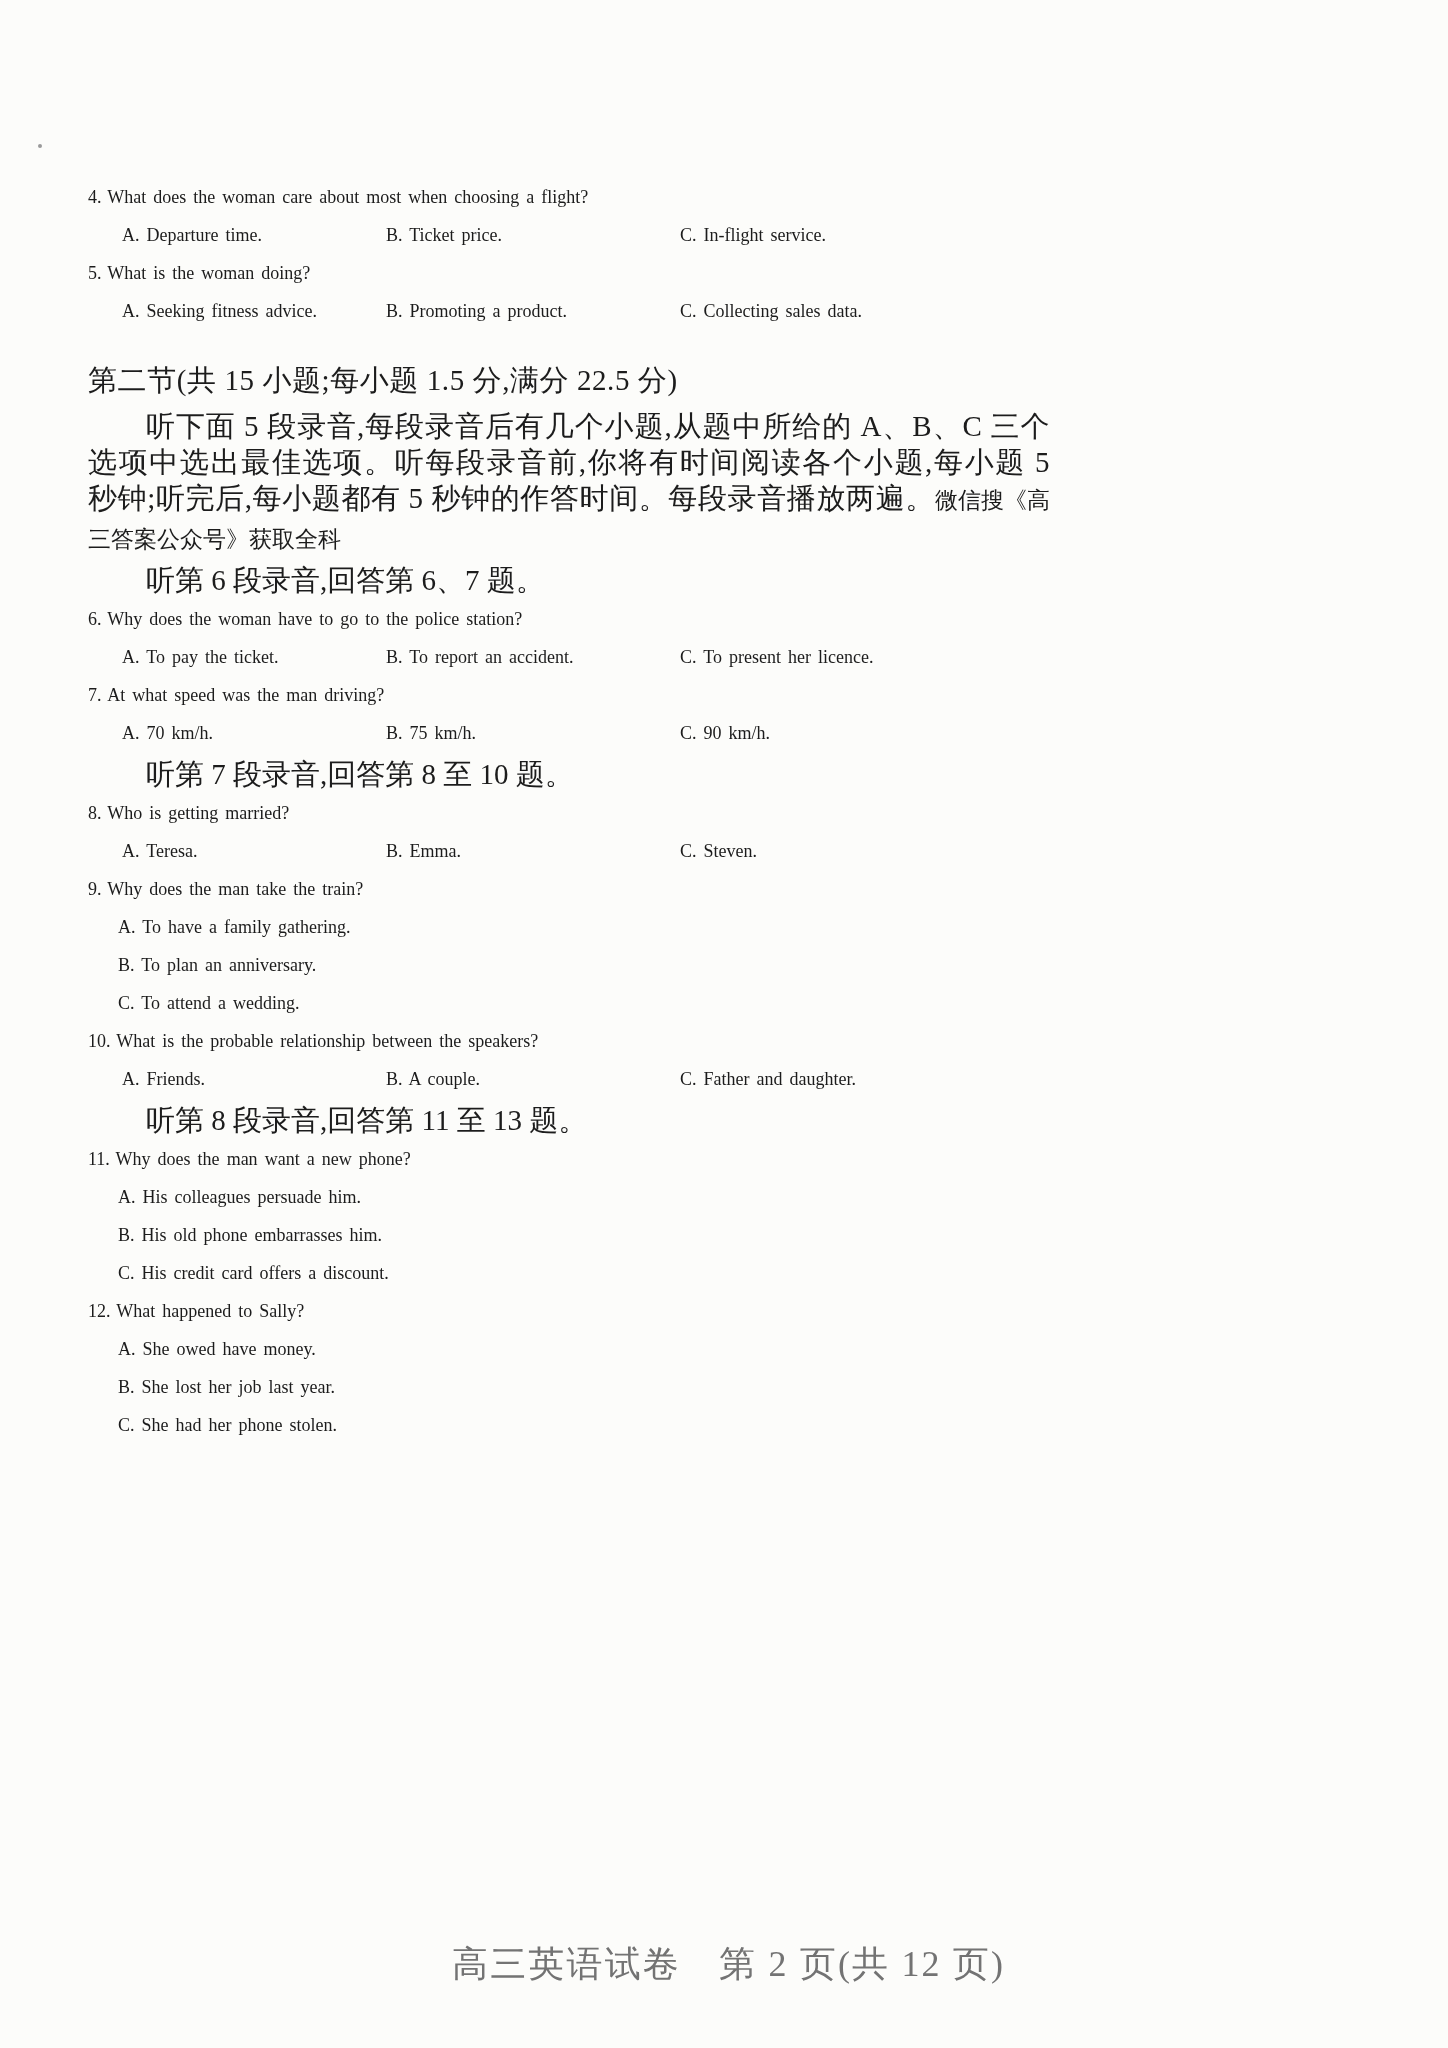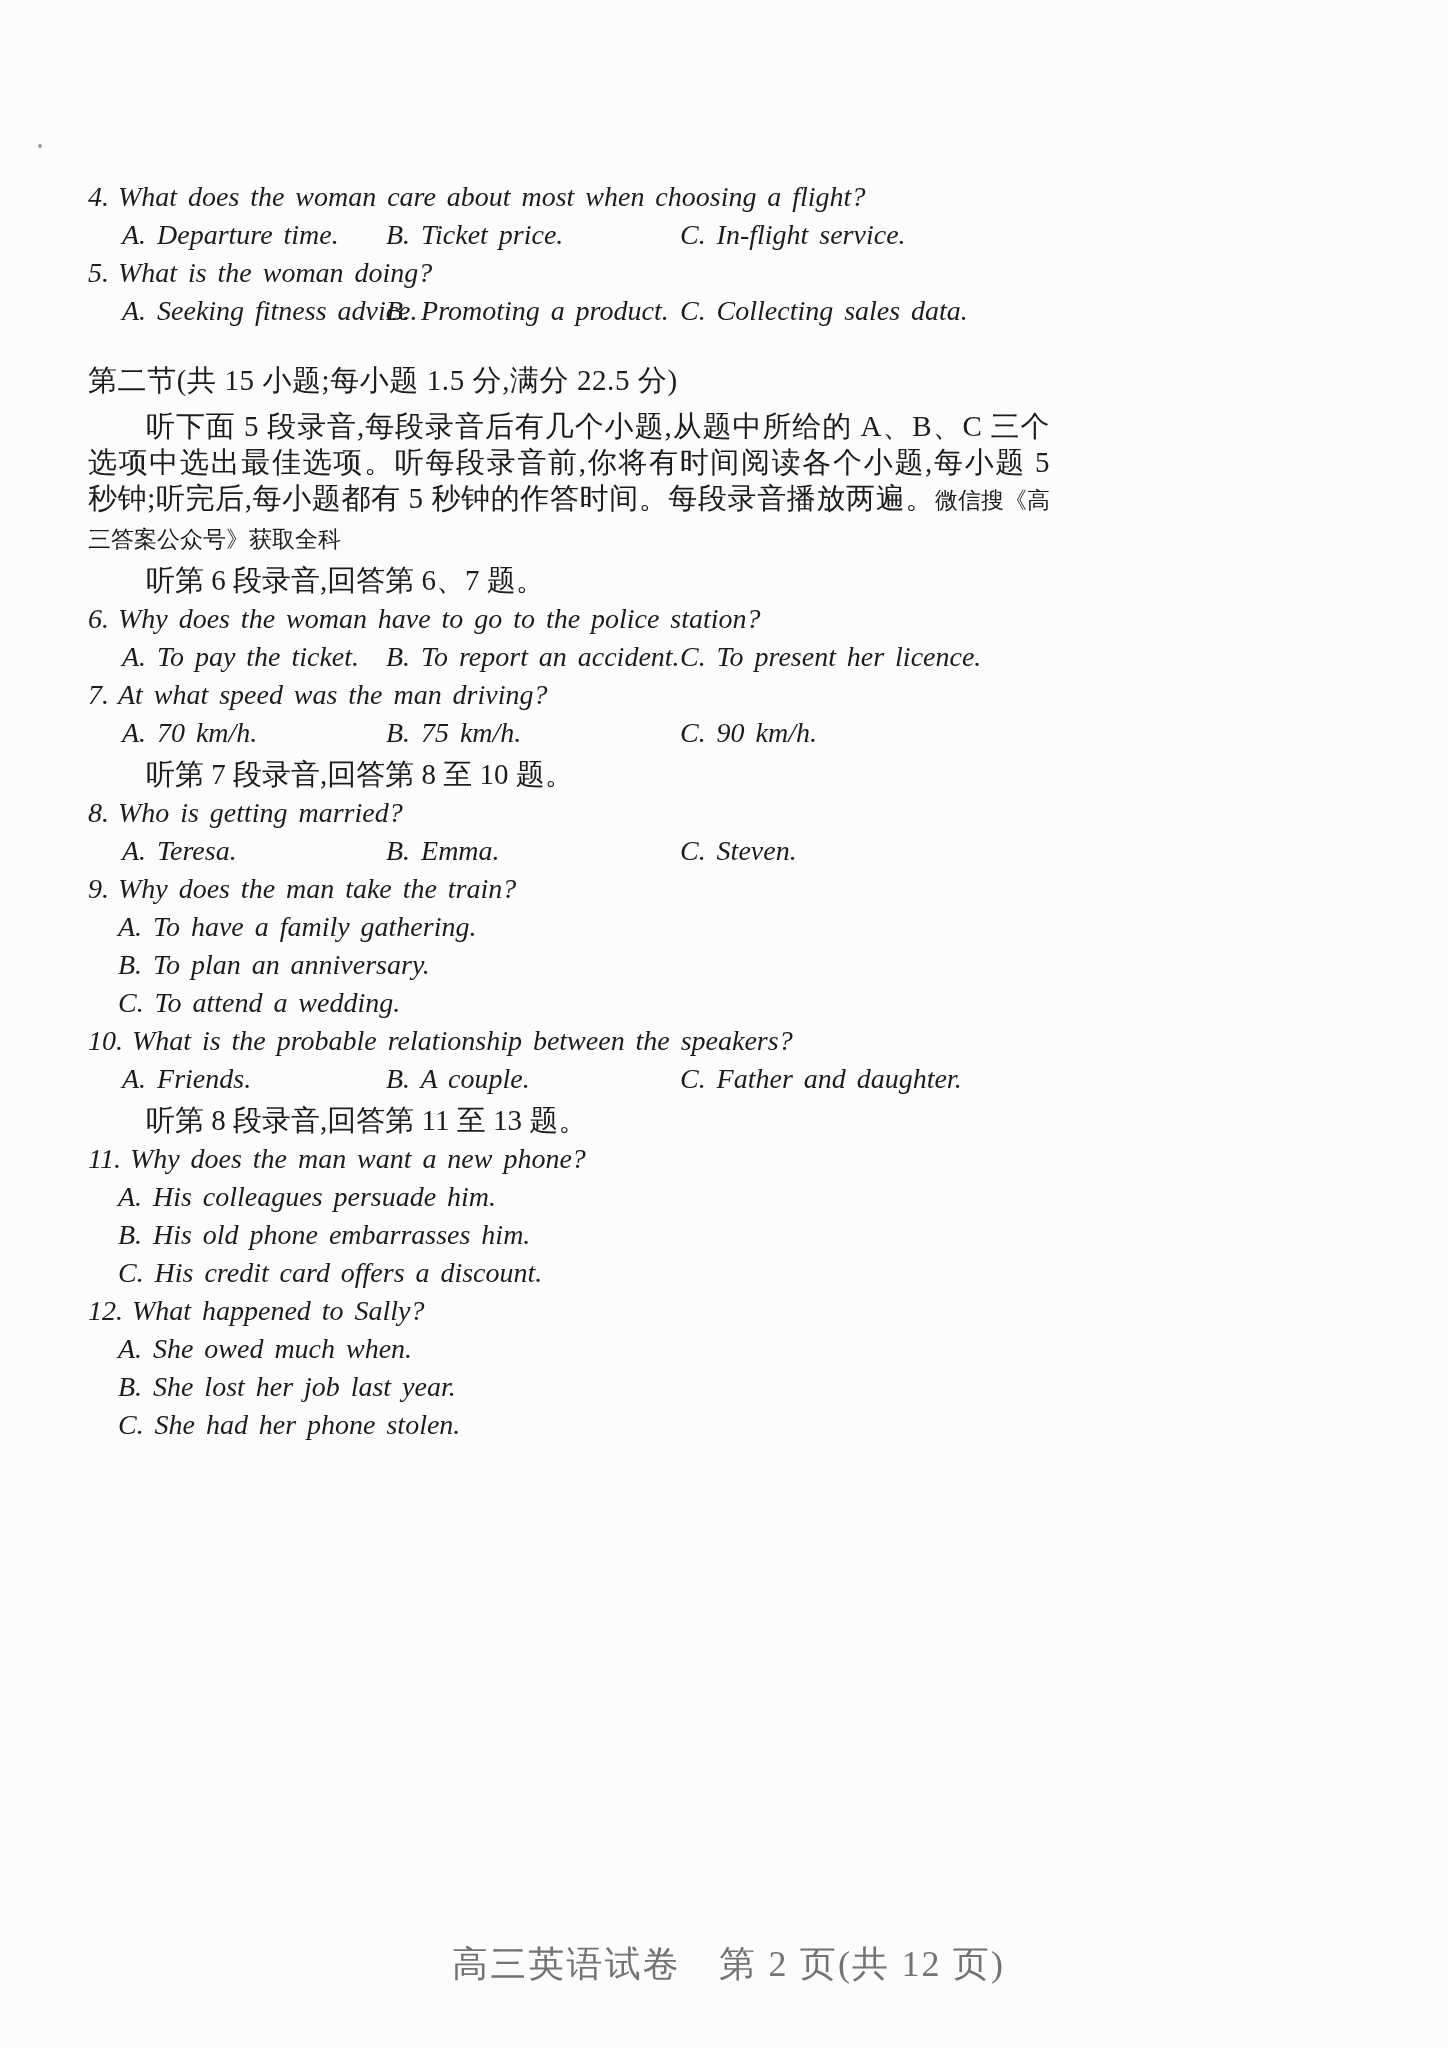--- a/index.html
+++ b/index.html
@@ -16,25 +16,24 @@
     inset: 0;
     background: #fcfcfa;
   }
   .content {
     position: absolute;
     left: 88px;
     top: 178px;
     width: 990px;
   }
   .line {
-    font-size: 28px;
+    font-size: 18px;
     line-height: 38px;
     white-space: nowrap;
     word-spacing: 0.14em;
-    font-style: italic;
   }
   .q-num { margin-right: 0.32em; }
   .opt-row {
     display: flex;
     padding-left: 26px;
   }
   .opt-a { width: 264px; margin-left: 8px; }
   .opt-b { width: 294px; }
   .opt-c { flex: 1; }
   .opt-stacked { padding-left: 30px; }
@@ -163,20 +162,20 @@
     <div class="line">
       <span class="q-num">11.</span><span>Why does the man want a new phone?</span>
     </div>
     <div class="line opt-stacked">A. His colleagues persuade him.</div>
     <div class="line opt-stacked">B. His old phone embarrasses him.</div>
     <div class="line opt-stacked">C. His credit card offers a discount.</div>
 
     <div class="line">
       <span class="q-num">12.</span><span>What happened to Sally?</span>
     </div>
-    <div class="line opt-stacked">A. She owed much when.</div>
+    <div class="line opt-stacked">A. She owed have money.</div>
     <div class="line opt-stacked">B. She lost her job last year.</div>
     <div class="line opt-stacked">C. She had her phone stolen.</div>
 
   </div>
 
   <div class="footer">高三英语试卷　第 2 页(共 12 页)</div>
 </div>
 
 </body></html>

